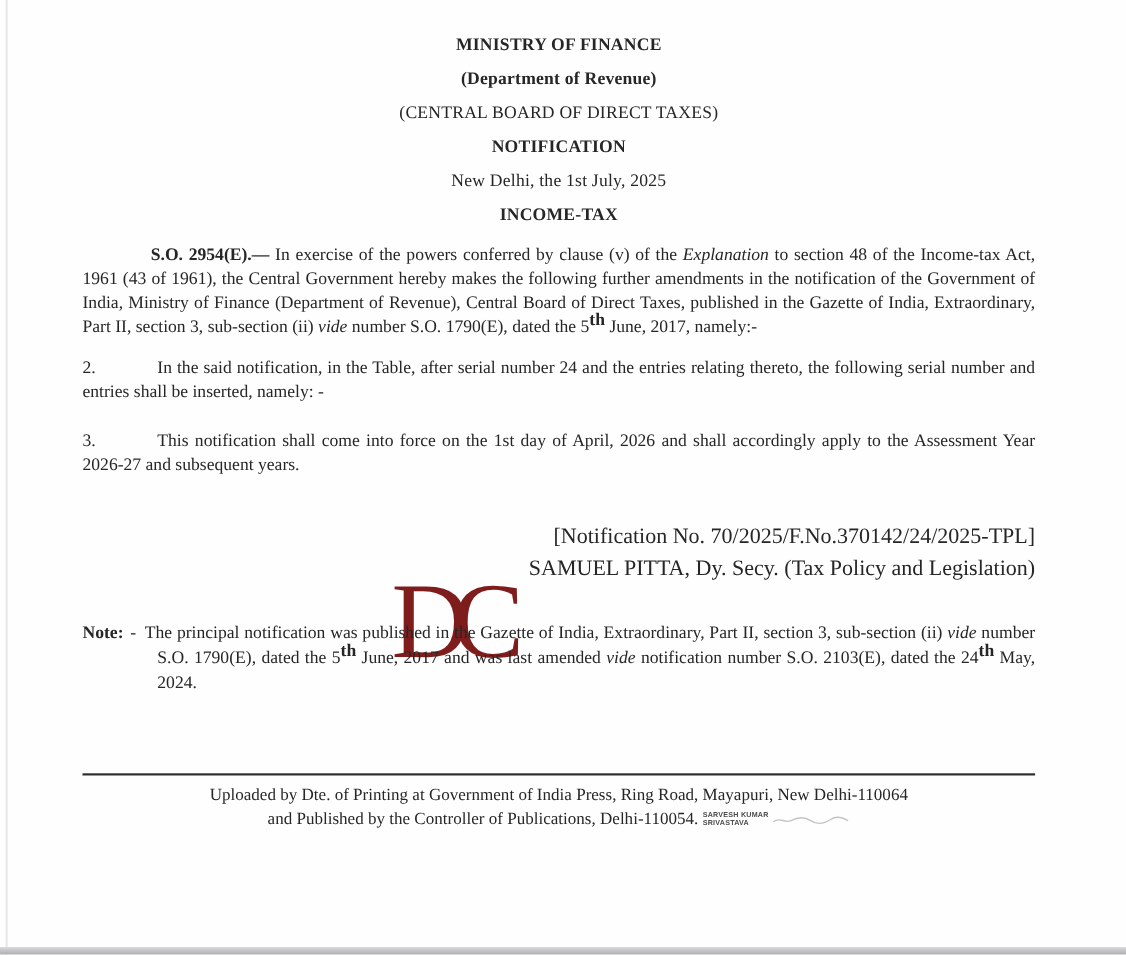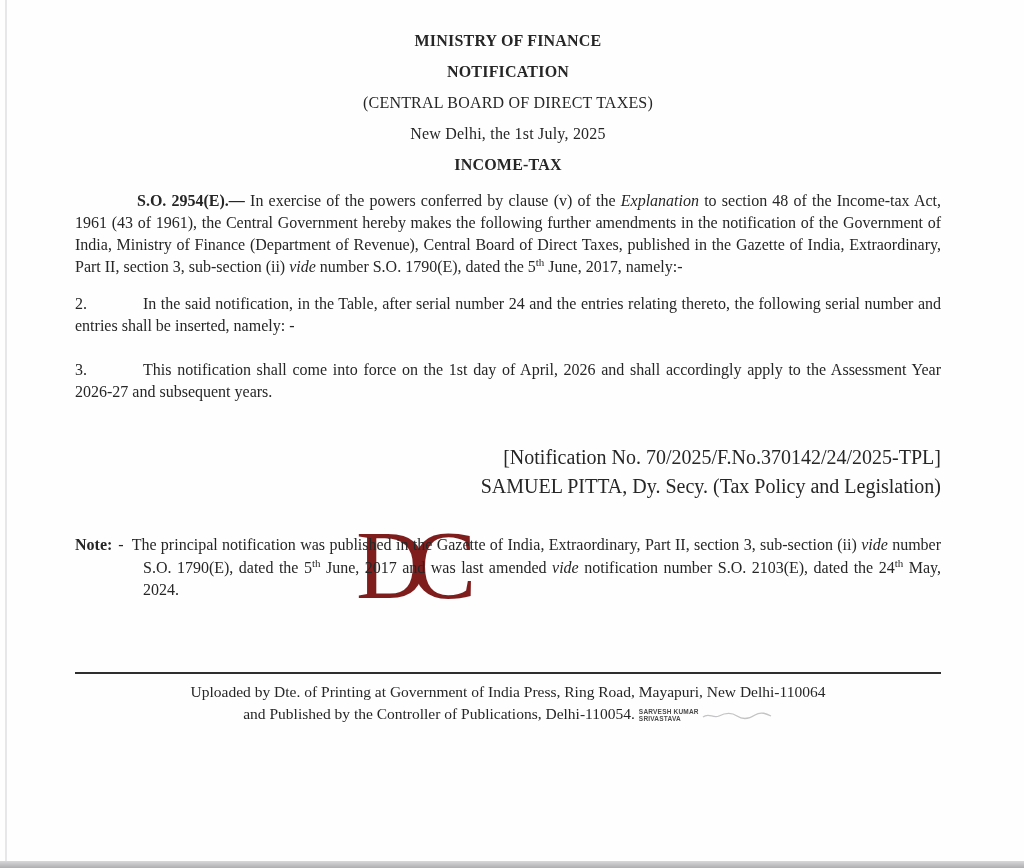--- a/index.html
+++ b/index.html
@@ -38,21 +38,21 @@
     font-size: 16px;
     line-height: 22px;
     text-align: justify;
   }
   .p1 { margin-top: 14px; text-indent: 62px; }
   .p-num { display: inline-block; width: 68px; text-indent: 0; }
   .p2 { margin-top: 15px; }
   .p3 { margin-top: 22px; }
   i { font-style: italic; }
   b { font-weight: bold; }
-  sup { font-size: 11px; vertical-align: super; line-height: 0; }
+  sup { font-size: 16px; vertical-align: super; line-height: 0; font-weight: bold; }
   
   table.amend {
     width: 100%;
     margin-top: 6px;
     border-collapse: collapse;
     table-layout: fixed;
   }
   table.amend td {
     border: 2px solid #3c3c3c;
     font-size: 16px;
@@ -124,22 +124,23 @@
 <body>
 
 <div class="page">
   <div class="left-edge"></div>
 
   <div class="watermark">DC</div>
 
   <div class="content">
 
     <div class="hdr bold">MINISTRY OF FINANCE</div>
+    <div class="hdr bold">(Department of Revenue)</div>
+    <div class="hdr">(CENTRAL BOARD OF DIRECT TAXES)</div>
     <div class="hdr bold">NOTIFICATION</div>
-    <div class="hdr">(CENTRAL BOARD OF DIRECT TAXES)</div>
     <div class="hdr">New Delhi, the 1st July, 2025</div>
     <div class="hdr bold">INCOME-TAX</div>
 
     <p class="para p1"><b>S.O. 2954(E).—</b><span> In exercise of the powers conferred by clause (v) of the </span><i>Explanation</i><span> to section 48 of the Income-tax Act, 1961 (43 of 1961), the Central Government hereby makes the following further amendments in the notification of the Government of India, Ministry of Finance (Department of Revenue), Central Board of Direct Taxes, published in the Gazette of India, Extraordinary, Part II, section 3, sub-section (ii) </span><i>vide</i><span> number S.O. 1790(E), dated the 5</span><sup>th</sup><span> June, 2017, namely:-</span></p>
 
     <p class="para p2"><span class="p-num">2.</span><span>In the said notification, in the Table, after serial number 24 and the entries relating thereto, the following serial number and entries shall be inserted, namely: -</span></p>
 
 
     <p class="para p3"><span class="p-num">3.</span><span>This notification shall come into force on the 1st day of April, 2026 and shall accordingly apply to the Assessment Year 2026-27 and subsequent years.</span></p>
 

